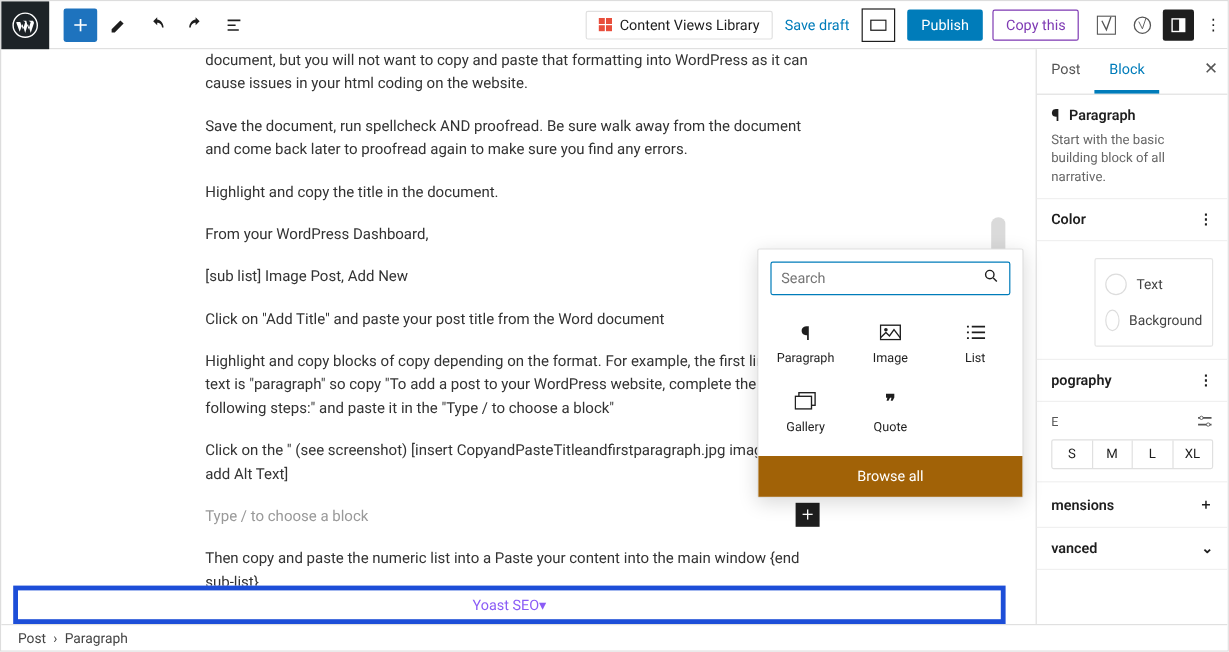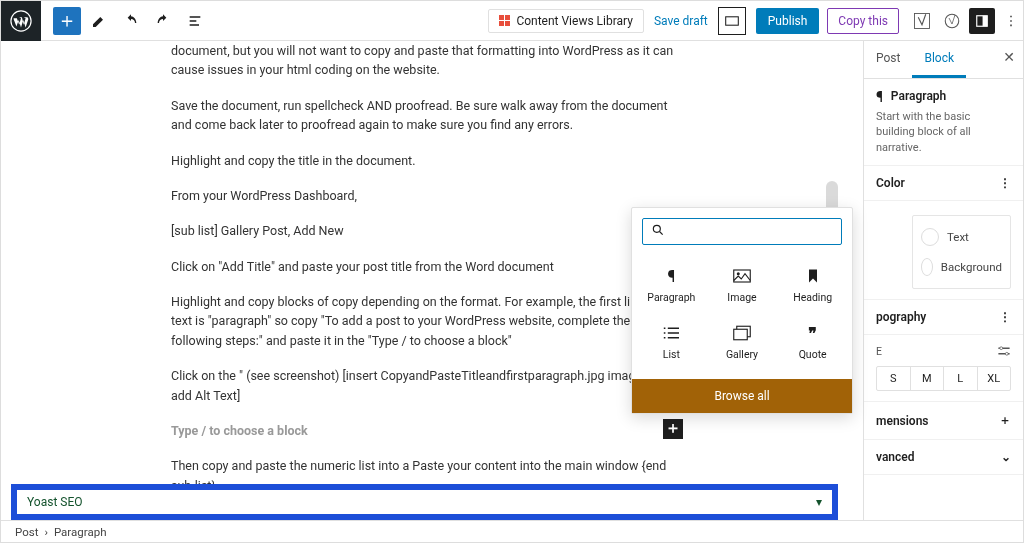--- a/index.html
+++ b/index.html
@@ -20,21 +20,21 @@
 .publish-btn { background: #007cba; color: #fff; padding: 6px 12px; border-radius: 2px; font-size: 12px; cursor: pointer; margin-right: 8px; }
 .copy-btn { border: 1px solid #7e39b3; color: #7e39b3; padding: 5px 10px; border-radius: 2px; font-size: 12px; cursor: pointer; margin-right: 10px; }
 .right-icon { width: 26px; height: 26px; display:flex; align-items:center; justify-content:center; margin-right:4px; cursor:pointer; }
 .right-icon.dark { background:#1e1e1e; color:#fff; border-radius:2px; }
 .dots-menu { width: 24px; display:flex; align-items:center; justify-content:center; cursor:pointer; }
 
 
 .editor { position: absolute; top: 40px; left: 10px; right: 185px; bottom: 45px; overflow: hidden; }
 .editor-content { padding: 0 160px 0 160px; color: #333; line-height: 1.55; font-size: 12.5px; }
 .editor-content p { margin-bottom: 16px; }
-.placeholder-block { color: #999; position: relative; font-weight: bold; }
+.placeholder-block { color: #999; position: relative; }
 .plus-inline { position:absolute; width: 20px; height:20px; background:#1e1e1e; color:#fff; display:flex; align-items:center; justify-content:center; font-size:16px; right: -5px; top: -2px; }
 
 
 .editor-scroll { position: absolute; right: 0; top: 140px; width: 12px; height: 200px; background: #c1c1c1; border-radius: 6px; opacity: .6; }
 
 
 .inserter { position: absolute; top: 206px; left: 630px; width: 222px; background: #fff; border: 1px solid #e0e0e0; box-shadow: 0 4px 16px rgba(0,0,0,.15); border-radius: 2px; z-index: 50; }
 .ins-search { display:flex; align-items:center; border:1.5px solid #007cba; border-radius:2px; margin:10px; padding:4px 8px; }
 .ins-search input { border:none; outline:none; flex:1; font-size:12px; color:#888; }
 .ins-grid { display:grid; grid-template-columns: repeat(3, 1fr); padding: 4px 6px 10px; gap:4px; }
@@ -55,21 +55,21 @@
 .sb-desc { color:#666; font-size:11px; margin-top:4px; line-height:1.4; }
 .sb-panel-title { display:flex; justify-content:space-between; align-items:center; font-weight:600; font-size:12px; padding:10px 12px; cursor:pointer; border-bottom:1px solid #f0f0f0; }
 .color-row { display:flex; align-items:center; gap:8px; padding:6px 0; font-size:11.5px; color:#444; }
 .color-swatch { width:18px; height:18px; border-radius:50%; border:1px solid #ddd; }
 .color-opts-box { border:1px solid #e5e5e5; padding:6px 8px; margin-top:4px; border-radius:2px;margin-left:36px; }
 .size-row { display:flex; border:1px solid #e0e0e0; border-radius:2px; margin-top:6px; }
 .size-row span { flex:1; text-align:center; padding:5px 0; font-size:11px; cursor:pointer; border-right:1px solid #e0e0e0; }
 .size-row span:last-child { border-right:none; }
 
 
-.yoast-bar { position:absolute; bottom: 22px; left:10px; right:185px; border:6px solid #1d4ed8; padding:5px 10px; font-size:12px; color:#14532d; background:#fff; display:flex; justify-content:space-between; }
+.yoast-bar { position:absolute; bottom: 22px; left:10px; right:185px; border:4px solid #1d4ed8; padding:5px 10px; font-size:12px; color:#8b5cf6; background:#fff; display:flex; justify-content:center; }
 .breadcrumb { position:absolute; bottom:0; left:0; right:0; height:22px; border-top:1px solid #e0e0e0; padding:3px 14px; font-size:11.5px; color:#444; background:#fff; display:flex; align-items:center; gap:6px; }
 </style>
 </head>
 <body>
 
 <div class="topbar">
   <div class="wp-logo">
     <svg viewBox="0 0 24 24" fill="currentColor">
         <circle cx="12" cy="12" r="11" fill="none" stroke="#fff" stroke-width="1.3"></circle>
         <path d="M4 10l3 8 2.5-7L12 19l2.5-8L17 19l3-9c0-1-1-2-1-2h-4l2 1-2 7-2-8h-3l2 1-2 7-2.5-7H4z" fill="#fff"></path>
@@ -134,62 +134,55 @@
     </div>
   <div class="dots-menu">⋮</div>
 </div>
 
 <div class="editor">
   <div class="editor-content">
     <p>document, but you will not want to copy and paste that formatting into WordPress as it can cause issues in your html coding on the website.</p>
     <p>Save the document, run spellcheck AND proofread. Be sure walk away from the document and come back later to proofread again to make sure you find any errors.</p>
     <p>Highlight and copy the title in the document.</p>
     <p>From your WordPress Dashboard,</p>
-    <p>[sub list] Gallery Post, Add New</p>
+    <p>[sub list] Image Post, Add New</p>
     <p>Click on "Add Title" and paste your post title from the Word document</p>
     <p>Highlight and copy blocks of copy depending on the format. For example, the first line of text is "paragraph" so copy "To add a post to your WordPress website, complete the following steps:" and paste it in the "Type / to choose a block"</p>
     <p>Click on the " (see screenshot) [insert CopyandPasteTitleandfirstparagraph.jpg image and add Alt Text]</p>
     <p class="placeholder-block">
       <span>Type / to choose a block</span>
       <span class="plus-inline">＋</span>
     </p>
     <p>Then copy and paste the numeric list into a Paste your content into the main window {end sub-list}</p>
   </div>
   <div class="editor-scroll"></div>
 </div>
 
 <div class="inserter">
   <div class="ins-search">
+    <input placeholder="Search" style="">
     <span><svg width="14" height="14" viewBox="0 0 24 24">
           <circle cx="10" cy="10" r="6" fill="none" stroke="#1e1e1e" stroke-width="2"></circle>
           <path d="M15 15l5 5" stroke="#1e1e1e" stroke-width="2"></path>
         </svg></span>
   </div>
   <div class="ins-grid">
     <div class="ins-item">
         <span class="micon">¶</span>
         <span>Paragraph</span>
       </div>
     <div class="ins-item">
         <span class="micon">
           <svg width="18" height="14" viewBox="0 0 24 18">
             <rect x="1" y="1" width="22" height="16" fill="none" stroke="#1e1e1e" stroke-width="1.5"></rect>
             <circle cx="7" cy="6" r="2" fill="#1e1e1e"></circle>
             <path d="M1 15l6-6 4 4 5-7 7 9" fill="none" stroke="#1e1e1e" stroke-width="1.5"></path>
           </svg>
         </span>
         <span>Image</span>
-      </div>
-    <div class="ins-item">
-        <span class="micon">
-          <svg width="14" height="16" viewBox="0 0 16 20">
-            <path d="M3 2v16l5-5 5 5V2H3z" fill="#1e1e1e"></path>
-          </svg>
-        </span>
-        <span>Heading</span>
       </div>
     <div class="ins-item">
         <span class="micon">
           <svg width="16" height="14" viewBox="0 0 20 16">
             <path d="M6 2h14M6 8h14M6 14h14M1 2h2M1 8h2M1 14h2" stroke="#1e1e1e" stroke-width="2"></path>
           </svg>
         </span>
         <span>List</span>
       </div>
     <div class="ins-item">

